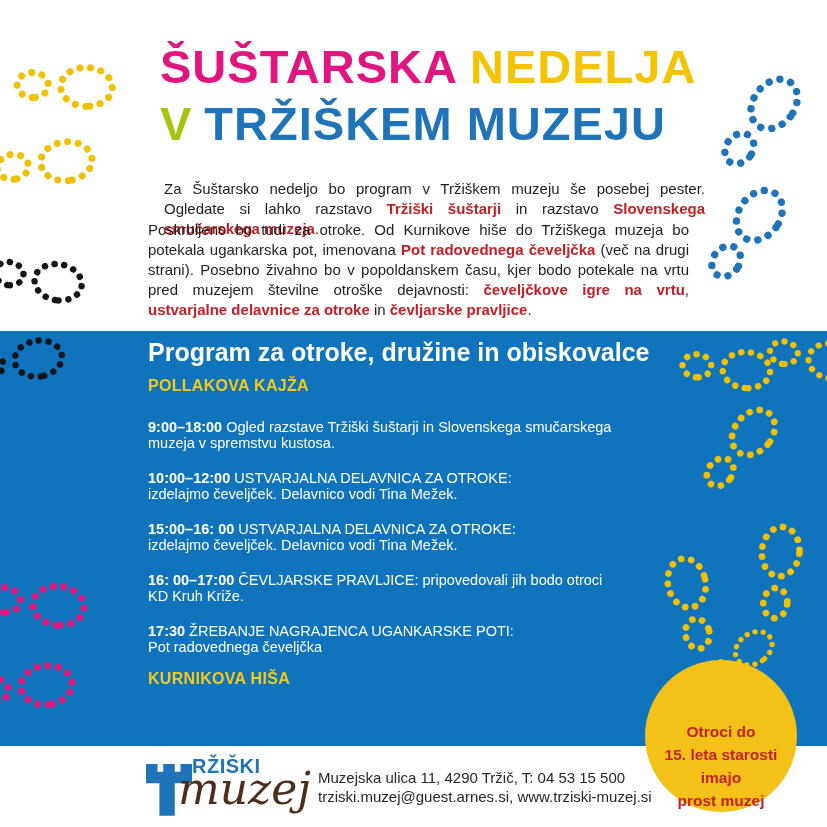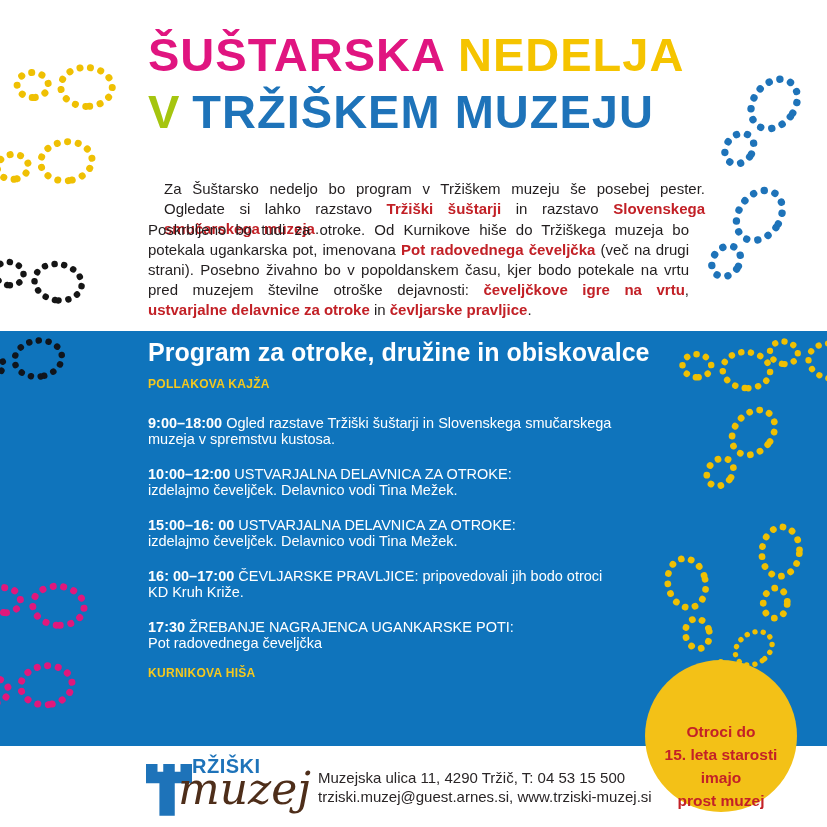--- a/index.html
+++ b/index.html
@@ -23,21 +23,21 @@
   .para{position:absolute;left:148px;width:541px;z-index:3;
         font-size:15px;line-height:20px;text-align:justify;}
   .p1{top:163px;}
   .p2{top:220px;}
   .red{color:#c22026;font-weight:bold;}
   
   .band{position:absolute;left:0;top:331px;width:827px;height:415px;
         background:#0f74bc;z-index:1;}
   .band-content{position:absolute;left:148px;top:340px;width:560px;z-index:3;color:#ffffff;}
   .prog-header{font-size:25px;font-weight:bold;line-height:24px;margin:0 0 13px 0;color:#ffffff;}
-  .sec-title{font-size:12px;font-weight:bold;letter-spacing:0.3px;color:#f5c81e;margin:0 0 8px 0;}
+  .sec-title{font-size:16px;font-weight:bold;letter-spacing:0.3px;color:#f5c81e;margin:0 0 8px 0;}
   .sec2-title{margin-top:15px;}
   .item{font-size:14.5px;line-height:16px;margin:0 0 3px 0;white-space:pre-line;}
   .item b{font-weight:bold;}
   
   .badge{position:absolute;left:645px;top:660px;width:152px;height:152px;border-radius:50%;
          background:#f3c117;z-index:5;display:flex;flex-direction:column;align-items:center;
          justify-content:flex-end;text-align:center;}
   .badge div{font-size:15.5px;line-height:23px;font-weight:bold;color:#c32127;}
   
   .logo{position:absolute;left:146px;top:755px;width:175px;height:65px;z-index:3;}
@@ -71,21 +71,21 @@
     <use href="#fp" stroke="#1e73b9" transform="translate(757,126) rotate(38) scale(0.82)"></use>
     <use href="#fp" stroke="#1e73b9" transform="translate(743,238) rotate(36) scale(0.82)"></use>
     <use href="#fp" stroke="#efc003" transform="translate(722,368) rotate(95) scale(0.72)"></use>
     <use href="#fp" stroke="#efc003" transform="translate(808,357) rotate(100) scale(0.7)"></use>
     <use href="#fp" stroke="#efc003" transform="translate(737,452) rotate(40) scale(0.75)"></use>
     <use href="#fp" stroke="#efc003" transform="translate(778,577) rotate(6) scale(0.75)"></use>
     <use href="#fp" stroke="#efc003" transform="translate(692,608) rotate(-12) scale(0.75)"></use>
     <use href="#fp" stroke="#efc003" transform="translate(737,660) rotate(55) scale(0.6)"></use>
   </svg>
 
-  <h1 class="title" style="margin:0;">
+  <h1 class="title" style="margin:12px;">
     <span class="trow">
       <span class="c-pink">ŠUŠTARSKA</span>
       <span class="c-yellow">NEDELJA</span>
     </span>
     <span class="trow">
       <span class="c-green">V</span>
       <span class="c-blue">TRŽIŠKEM MUZEJU</span>
     </span>
   </h1>
 

